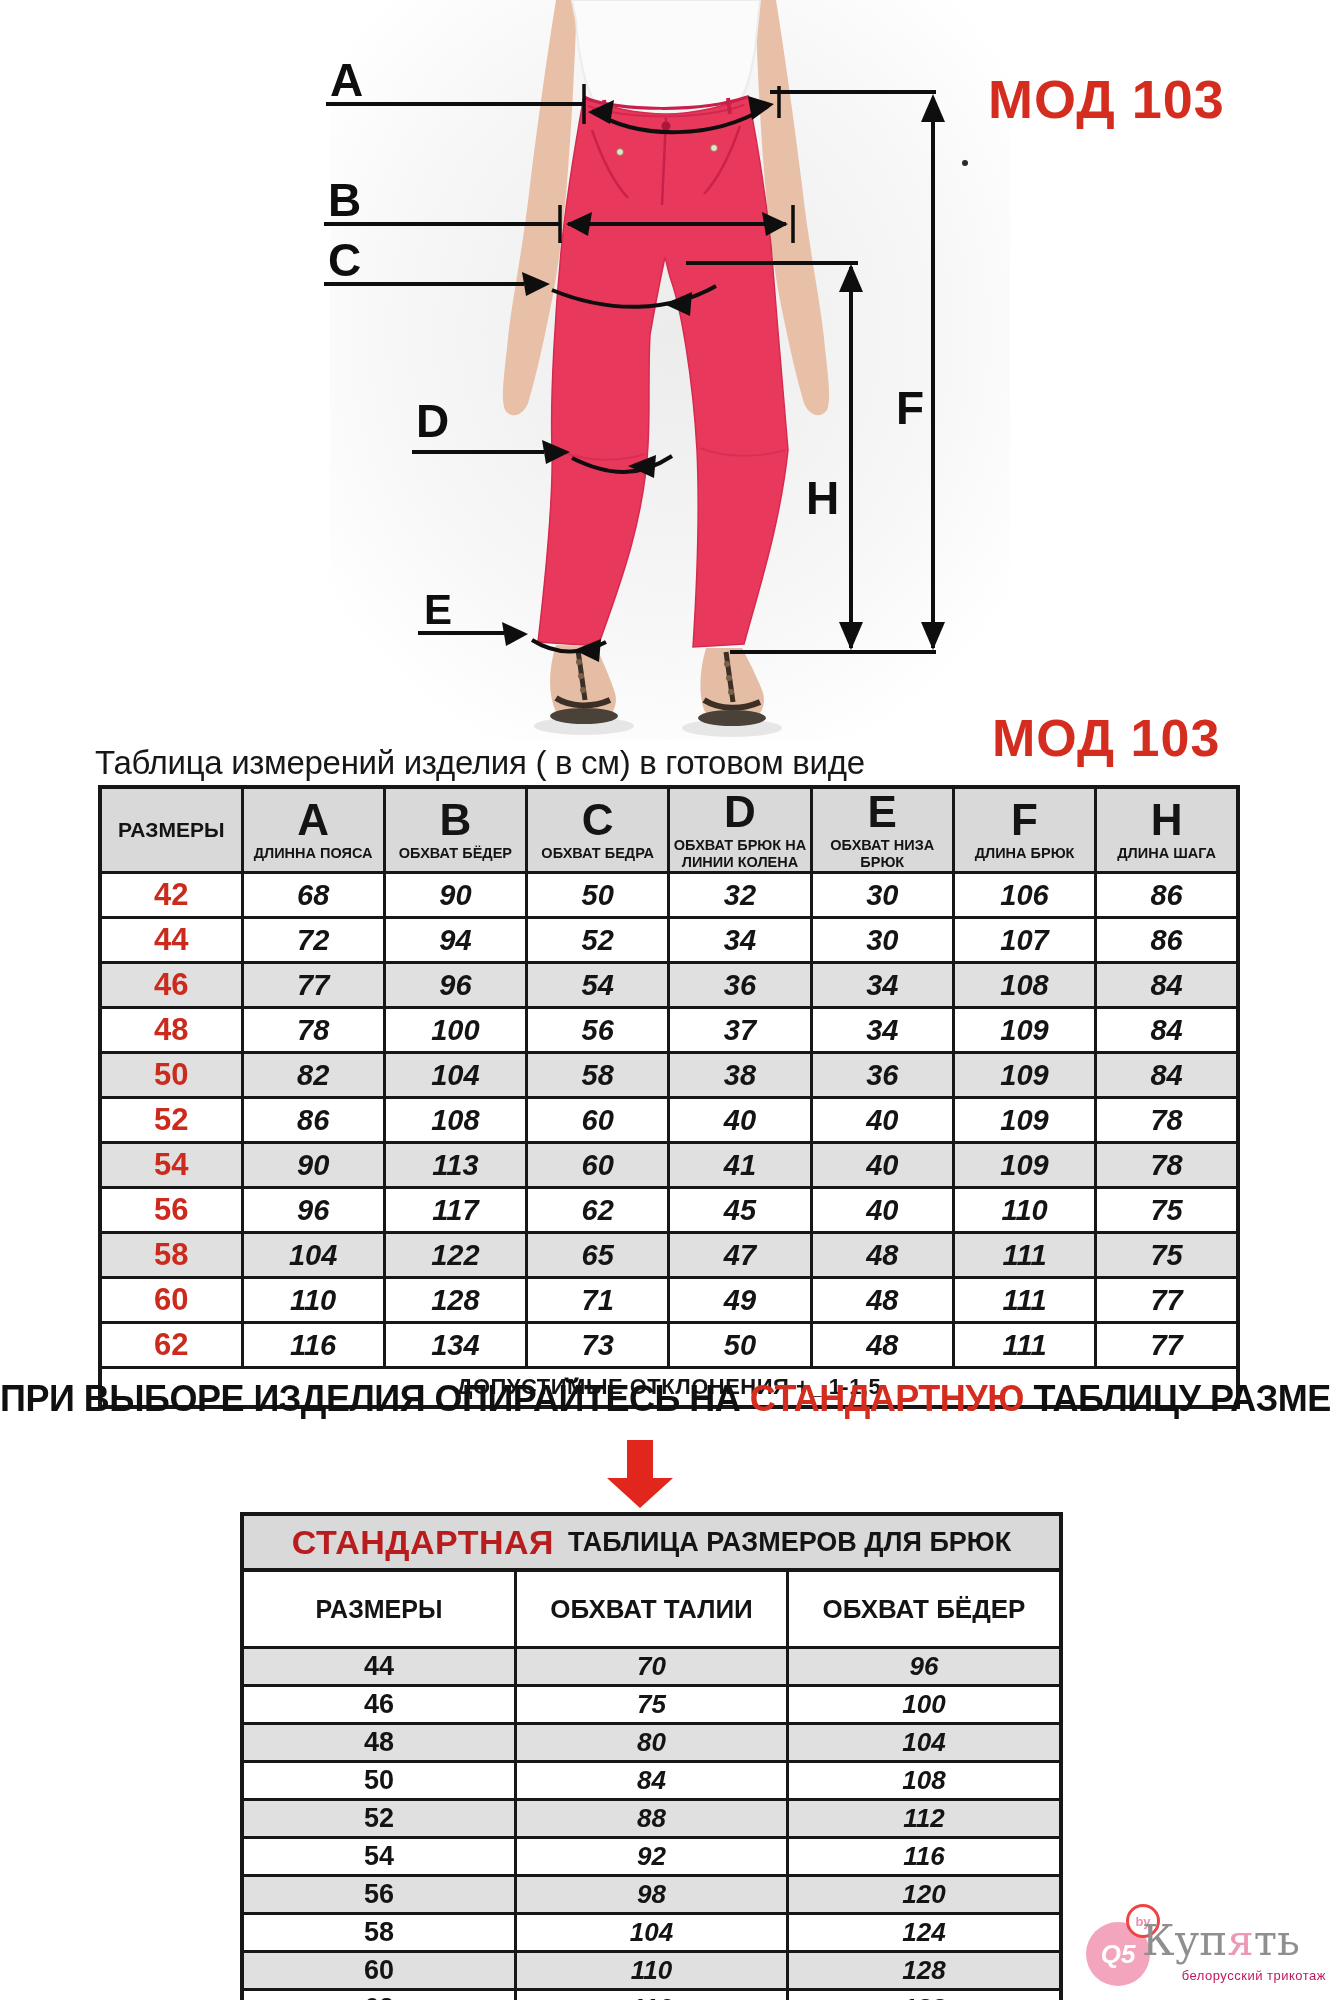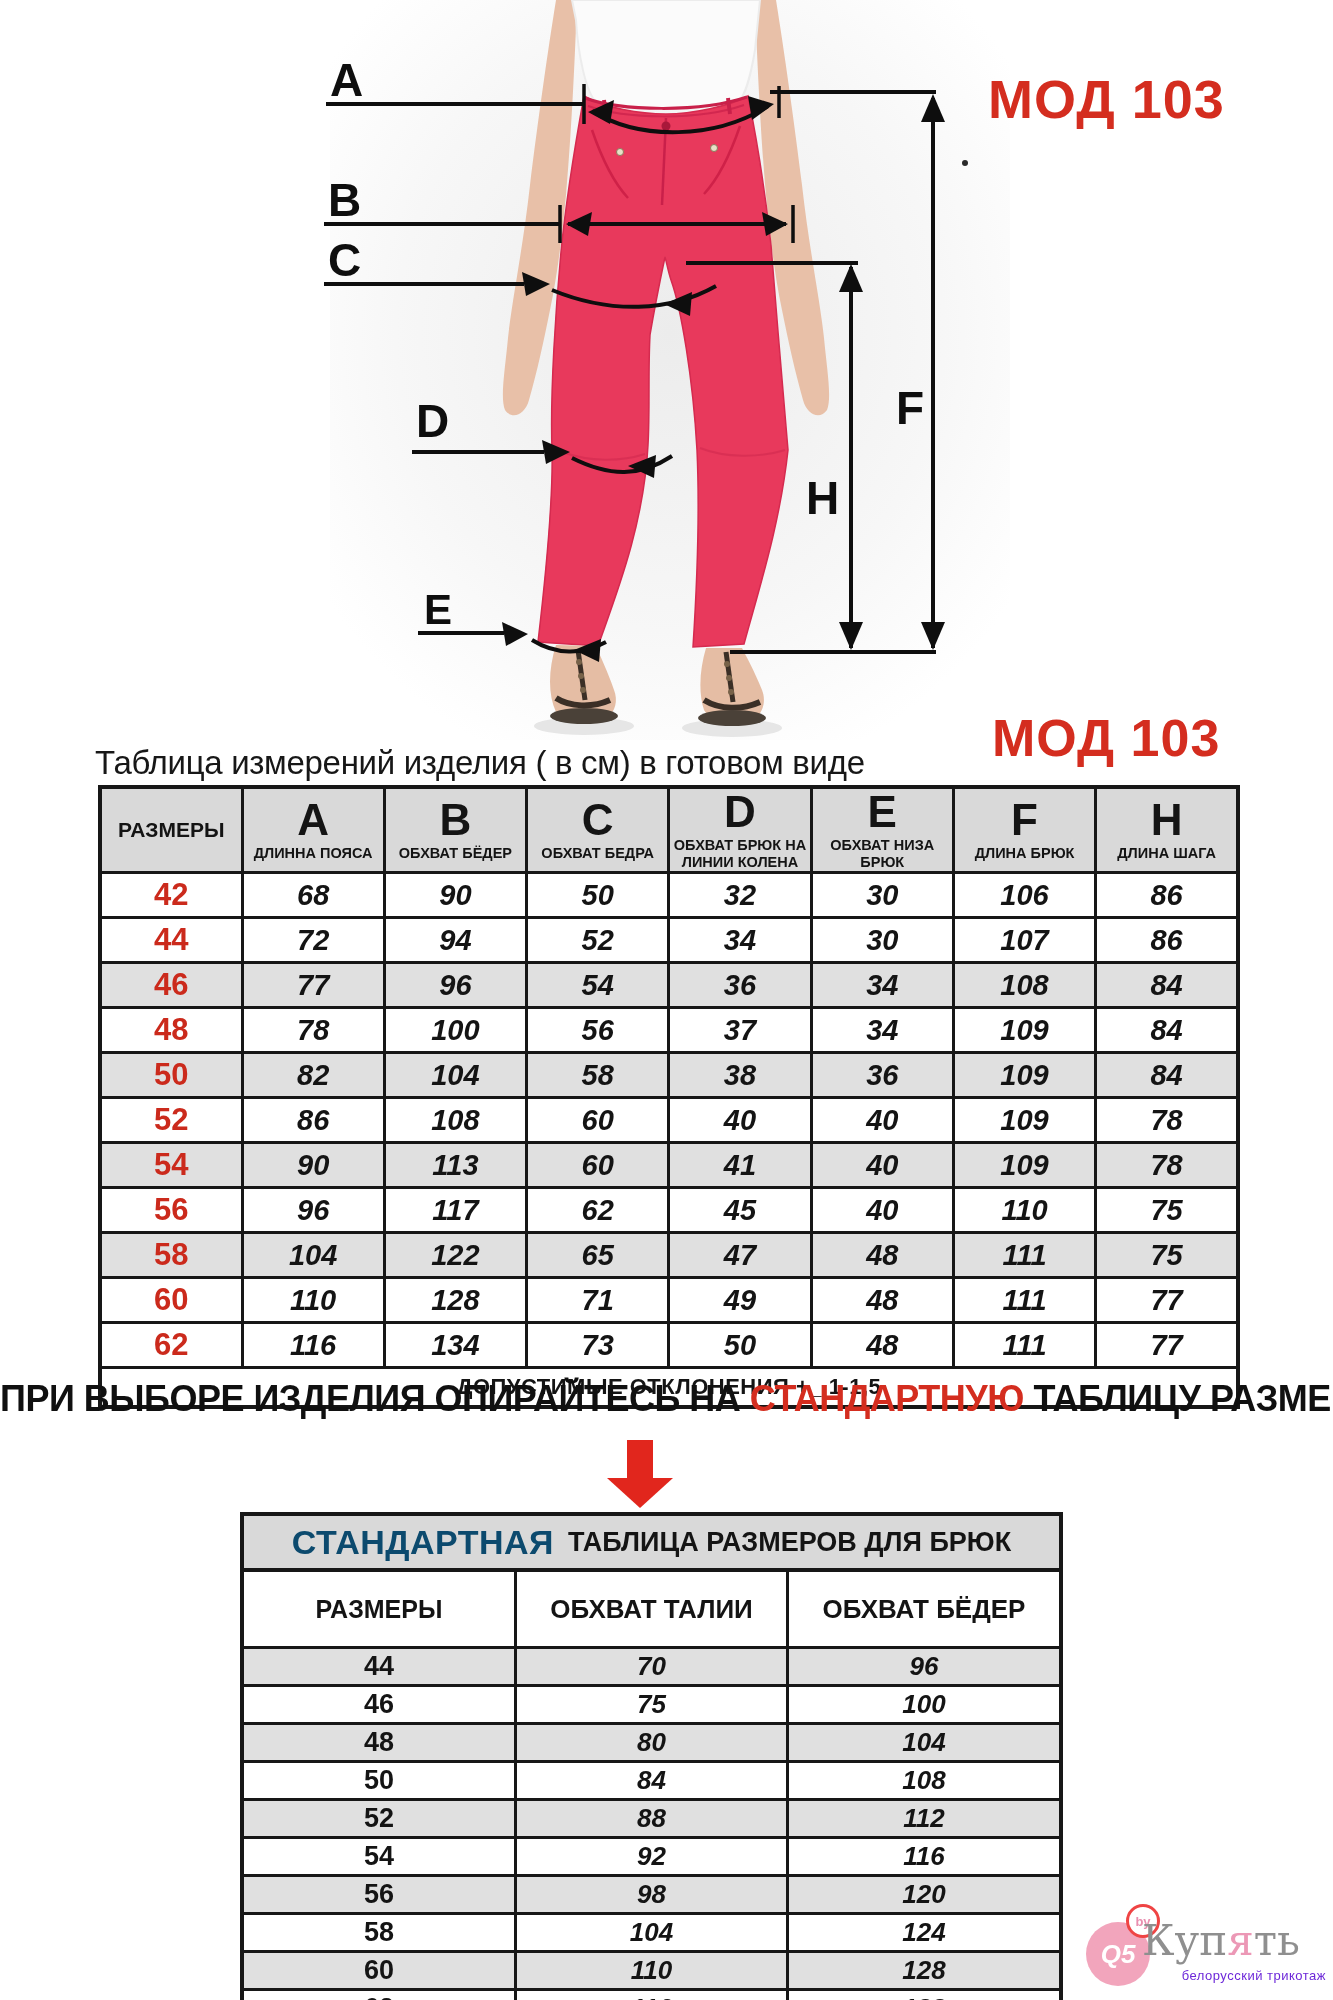--- a/index.html
+++ b/index.html
@@ -50,21 +50,21 @@
     width:0;height:0;margin:0 auto;
     border-left:33px solid transparent;border-right:33px solid transparent;
     border-top:30px solid #e1261d;
   }
   
   .t2-wrap{position:absolute;left:240px;top:1512px;width:823px;}
   .t2-band{
     border:4px solid #171717;border-bottom:none;background:#d9d9d9;height:52px;
     display:flex;align-items:center;justify-content:center;gap:14px;
   }
-  .t2-band .band-red{color:#0c4a6e;font-size:34px;font-weight:800;letter-spacing:0.5px;}
+  .t2-band .band-red{color:#b91c1c;font-size:34px;font-weight:800;letter-spacing:0.5px;}
   .t2-band .band-black{color:#141414;font-size:27px;font-weight:700;}
   .t2 td,.t2 th{border:3px solid #171717;text-align:center;vertical-align:middle;padding:0;}
   .t2{border:4px solid #171717;}
   .t2 thead th{background:#ffffff;height:74px;font-weight:800;}
   .t2 thead th.sz{font-size:25px;}
   .t2 thead th.big{font-size:26px;}
   .t2 tbody td{height:35px;font-size:26px;font-weight:700;font-style:italic;}
   .t2 tbody td.size-cell{font-style:normal;font-size:27px;}
   .t2 tr.shaded td{background:#e0e0e0;}
   
@@ -79,21 +79,21 @@
     background:#ffffff;border:3px solid #ef4444;color:#e98fb0;font-size:13px;font-weight:700;
     display:flex;align-items:center;justify-content:center;
   }
   .logo-name{
     position:absolute;left:56px;top:18px;font-family:"DejaVu Serif",serif;
     font-size:42px;color:#8f8f8f;white-space:nowrap;
   }
   .logo-name .pink{color:#ec98b6;}
   .logo-tagline{
     position:absolute;left:68px;top:70px;width:172px;text-align:right;
-    font-size:13px;color:#6d28d9;letter-spacing:0.5px;white-space:nowrap;
+    font-size:13px;color:#be185d;letter-spacing:0.5px;white-space:nowrap;
   }
 </style>
 </head>
 <body>
 
 <div class="page">
 
   <svg class="diagram" viewBox="0 0 1333 740">
     <defs>
       <radialGradient id="bgGrad" cx="50%" cy="45%" r="62%">

